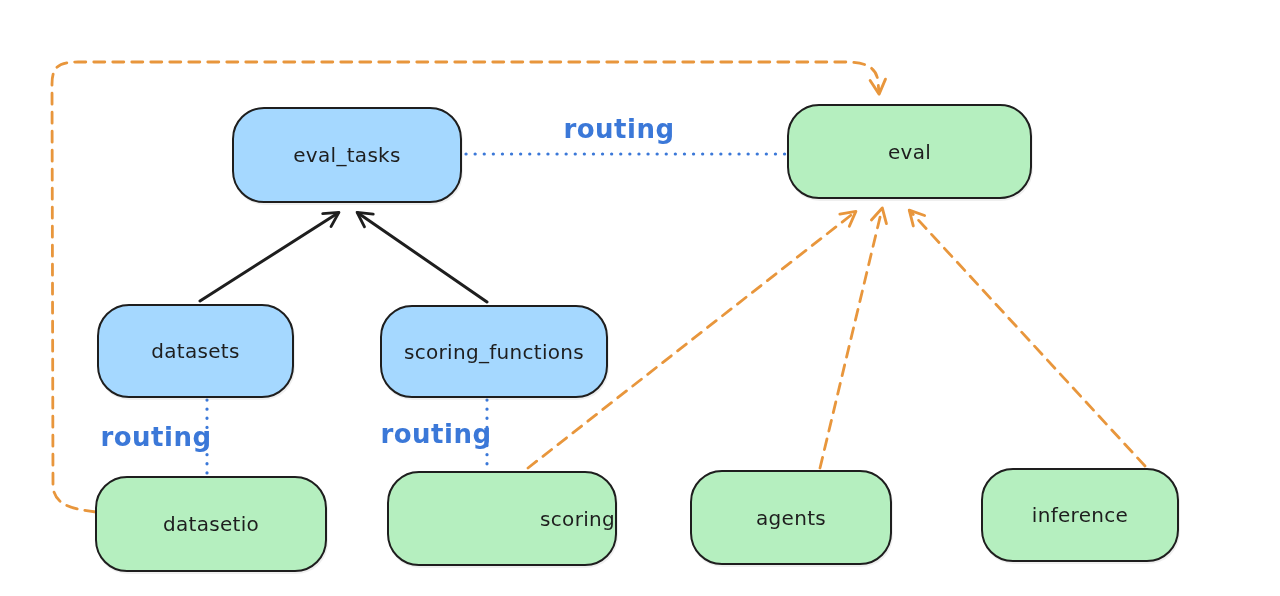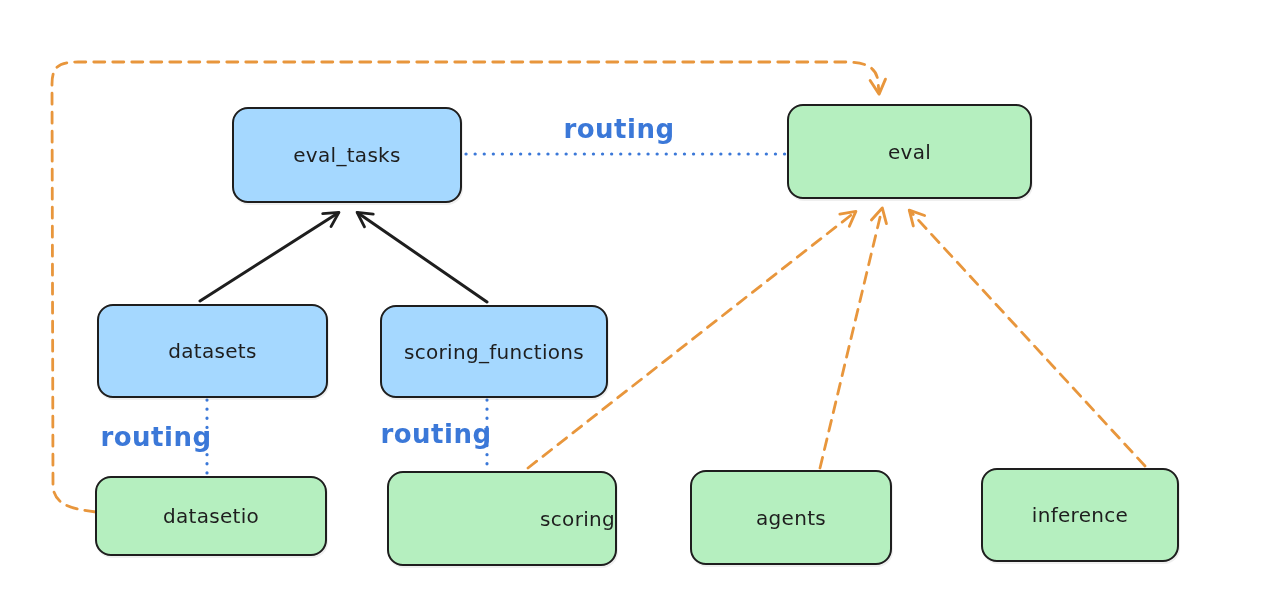--- a/index.html
+++ b/index.html
@@ -8,21 +8,21 @@
     width:1280px;height:596px;
     background:#ffffff;
     overflow:hidden;
     font-family:"DejaVu Sans","Liberation Sans",sans-serif;
   }
   .edges{position:absolute;left:0;top:0;width:1280px;height:596px;}
   .node{
     position:absolute;
     box-sizing:border-box;
     border:2.6px solid #1e1e1e;
-    border-radius:16px;
+    border-radius:32px;
     display:flex;align-items:center;justify-content:center;
     font-size:20px;color:#1e1e1e;
     letter-spacing:0.3px;
     box-shadow:1px 2px 0 rgba(120,120,120,0.12);
   }
   .node.blue{background:#a5d8ff;}
   .node.green{background:#b5efbf;}
   .routing-label{
     position:absolute;
     transform:translateX(-50%);
@@ -62,29 +62,29 @@
   </svg>
 
   <div class="node blue" style="left:232px;top:107px;width:230px;height:96px;">
     <span>eval_tasks</span>
   </div>
 
   <div class="node green" style="left:787px;top:104px;width:245px;height:95px;">
     <span>eval</span>
   </div>
 
-  <div class="node blue" style="left:97px;top:304px;width:231px;height:94px;">
+  <div class="node blue" style="left:97px;top:304px;width:197px;height:94px;">
     <span>datasets</span>
   </div>
 
   <div class="node blue" style="left:380px;top:305px;width:228px;height:93px;">
     <span>scoring_functions</span>
   </div>
 
-  <div class="node green" style="left:95px;top:476px;width:232px;height:80px;">
+  <div class="node green" style="left:95px;top:476px;width:232px;height:96px;">
     <span>datasetio</span>
   </div>
 
   <div class="node green" style="left:387px;top:471px;width:230px;height:95px;justify-content:flex-end;">
     <span>scoring</span>
   </div>
 
   <div class="node green" style="left:690px;top:470px;width:202px;height:95px;">
     <span>agents</span>
   </div>

